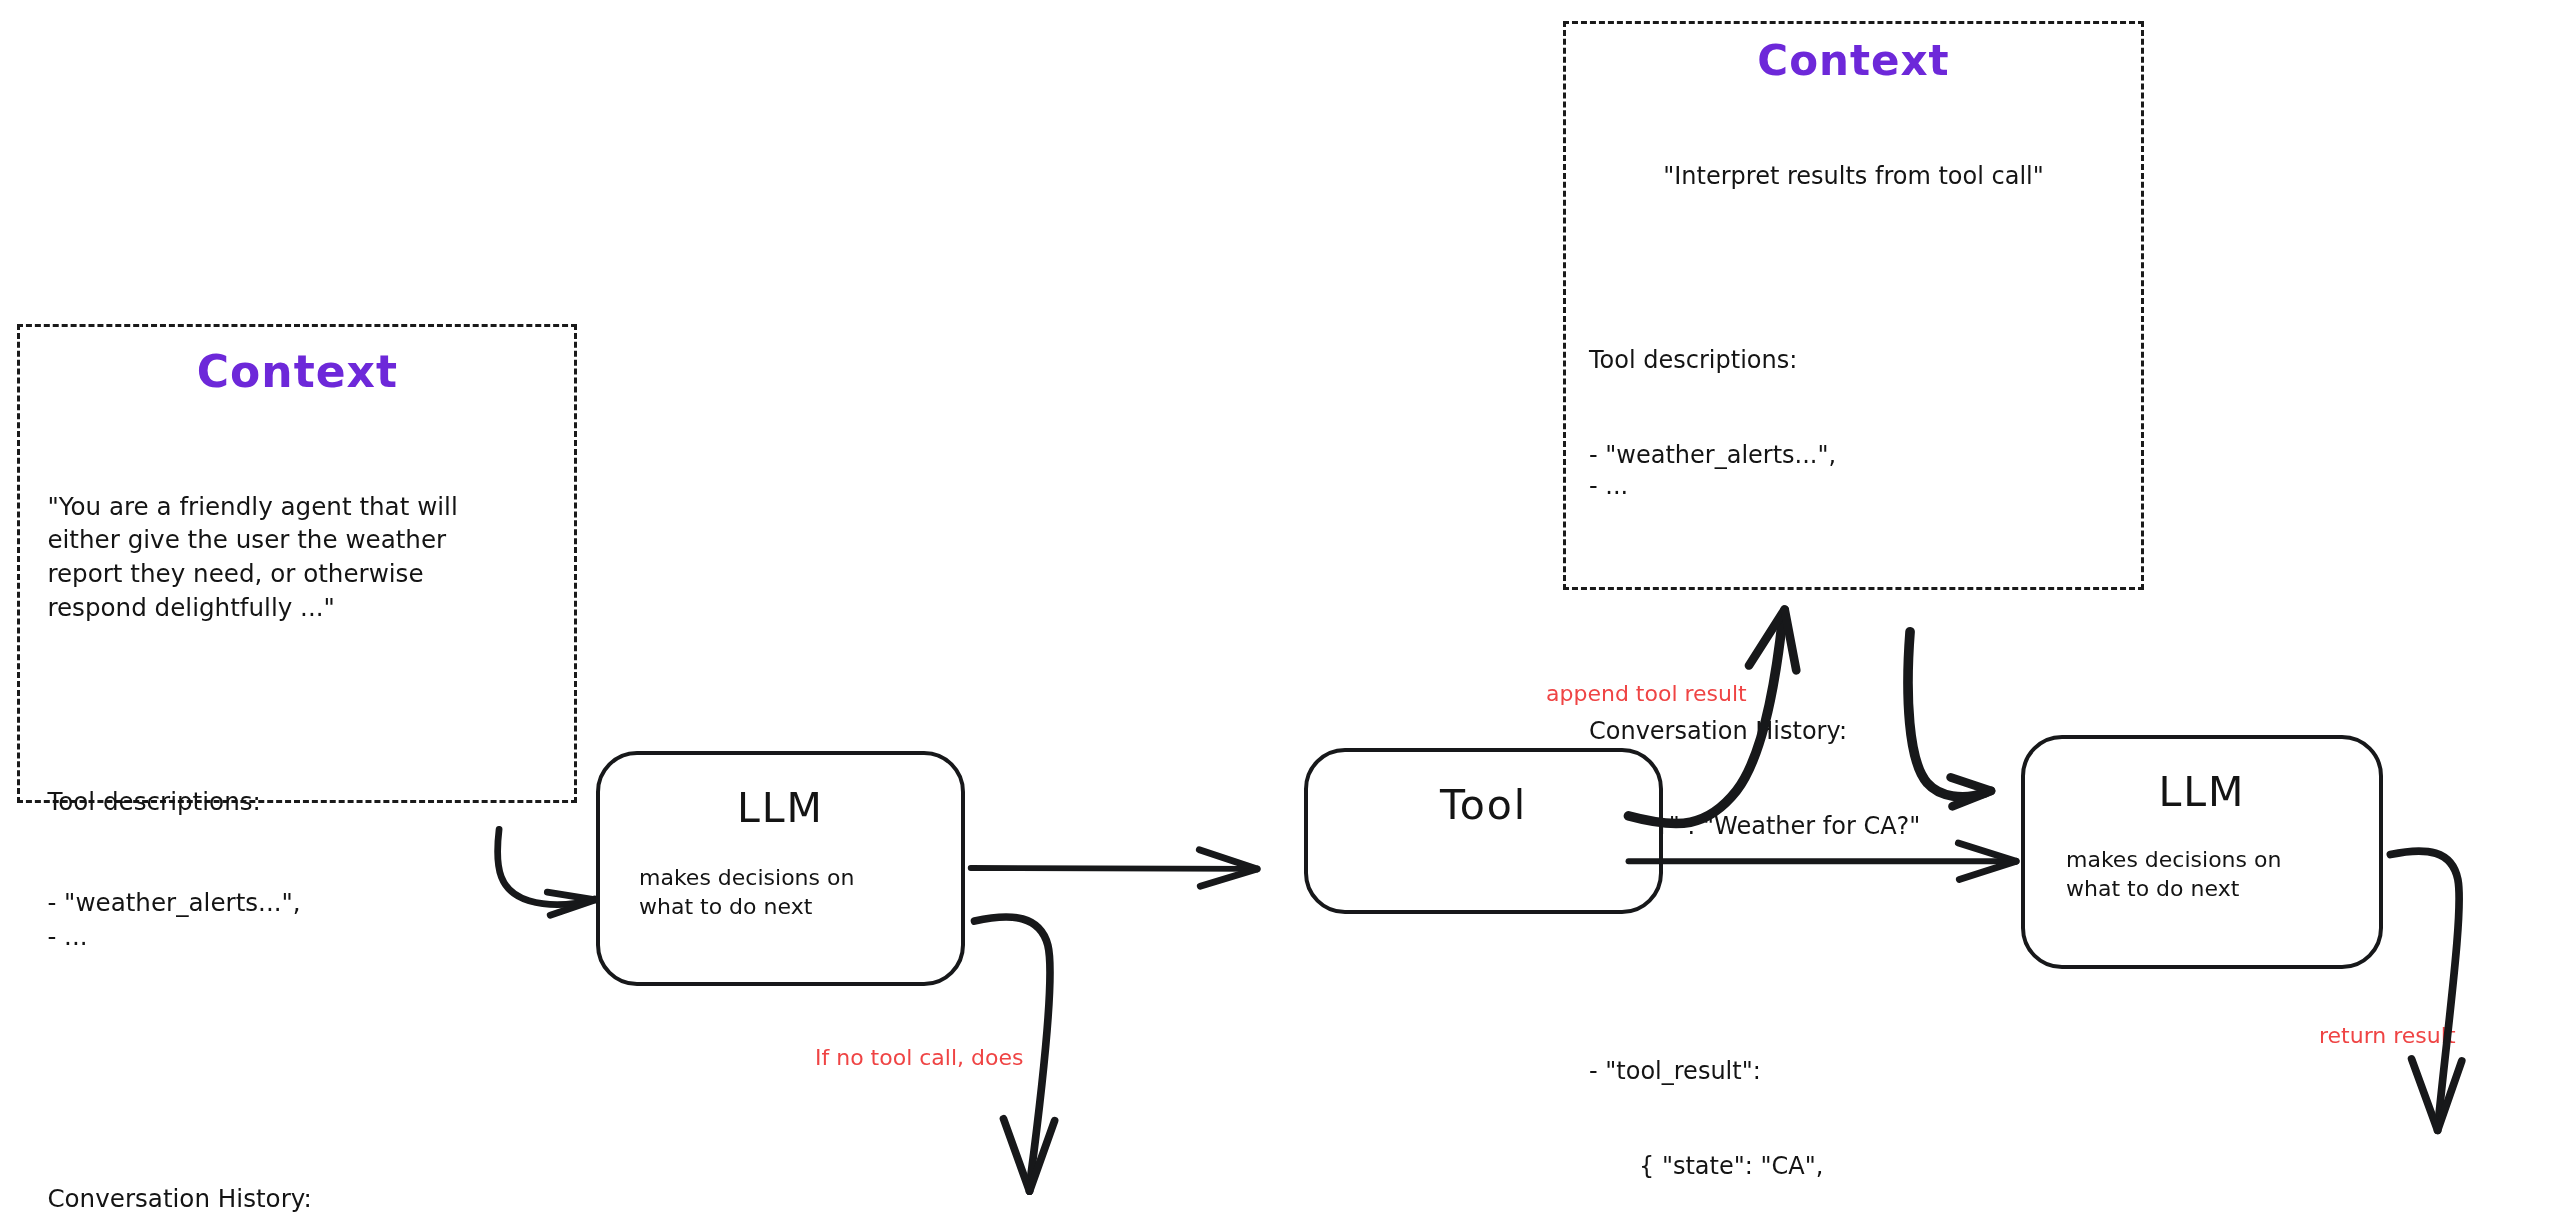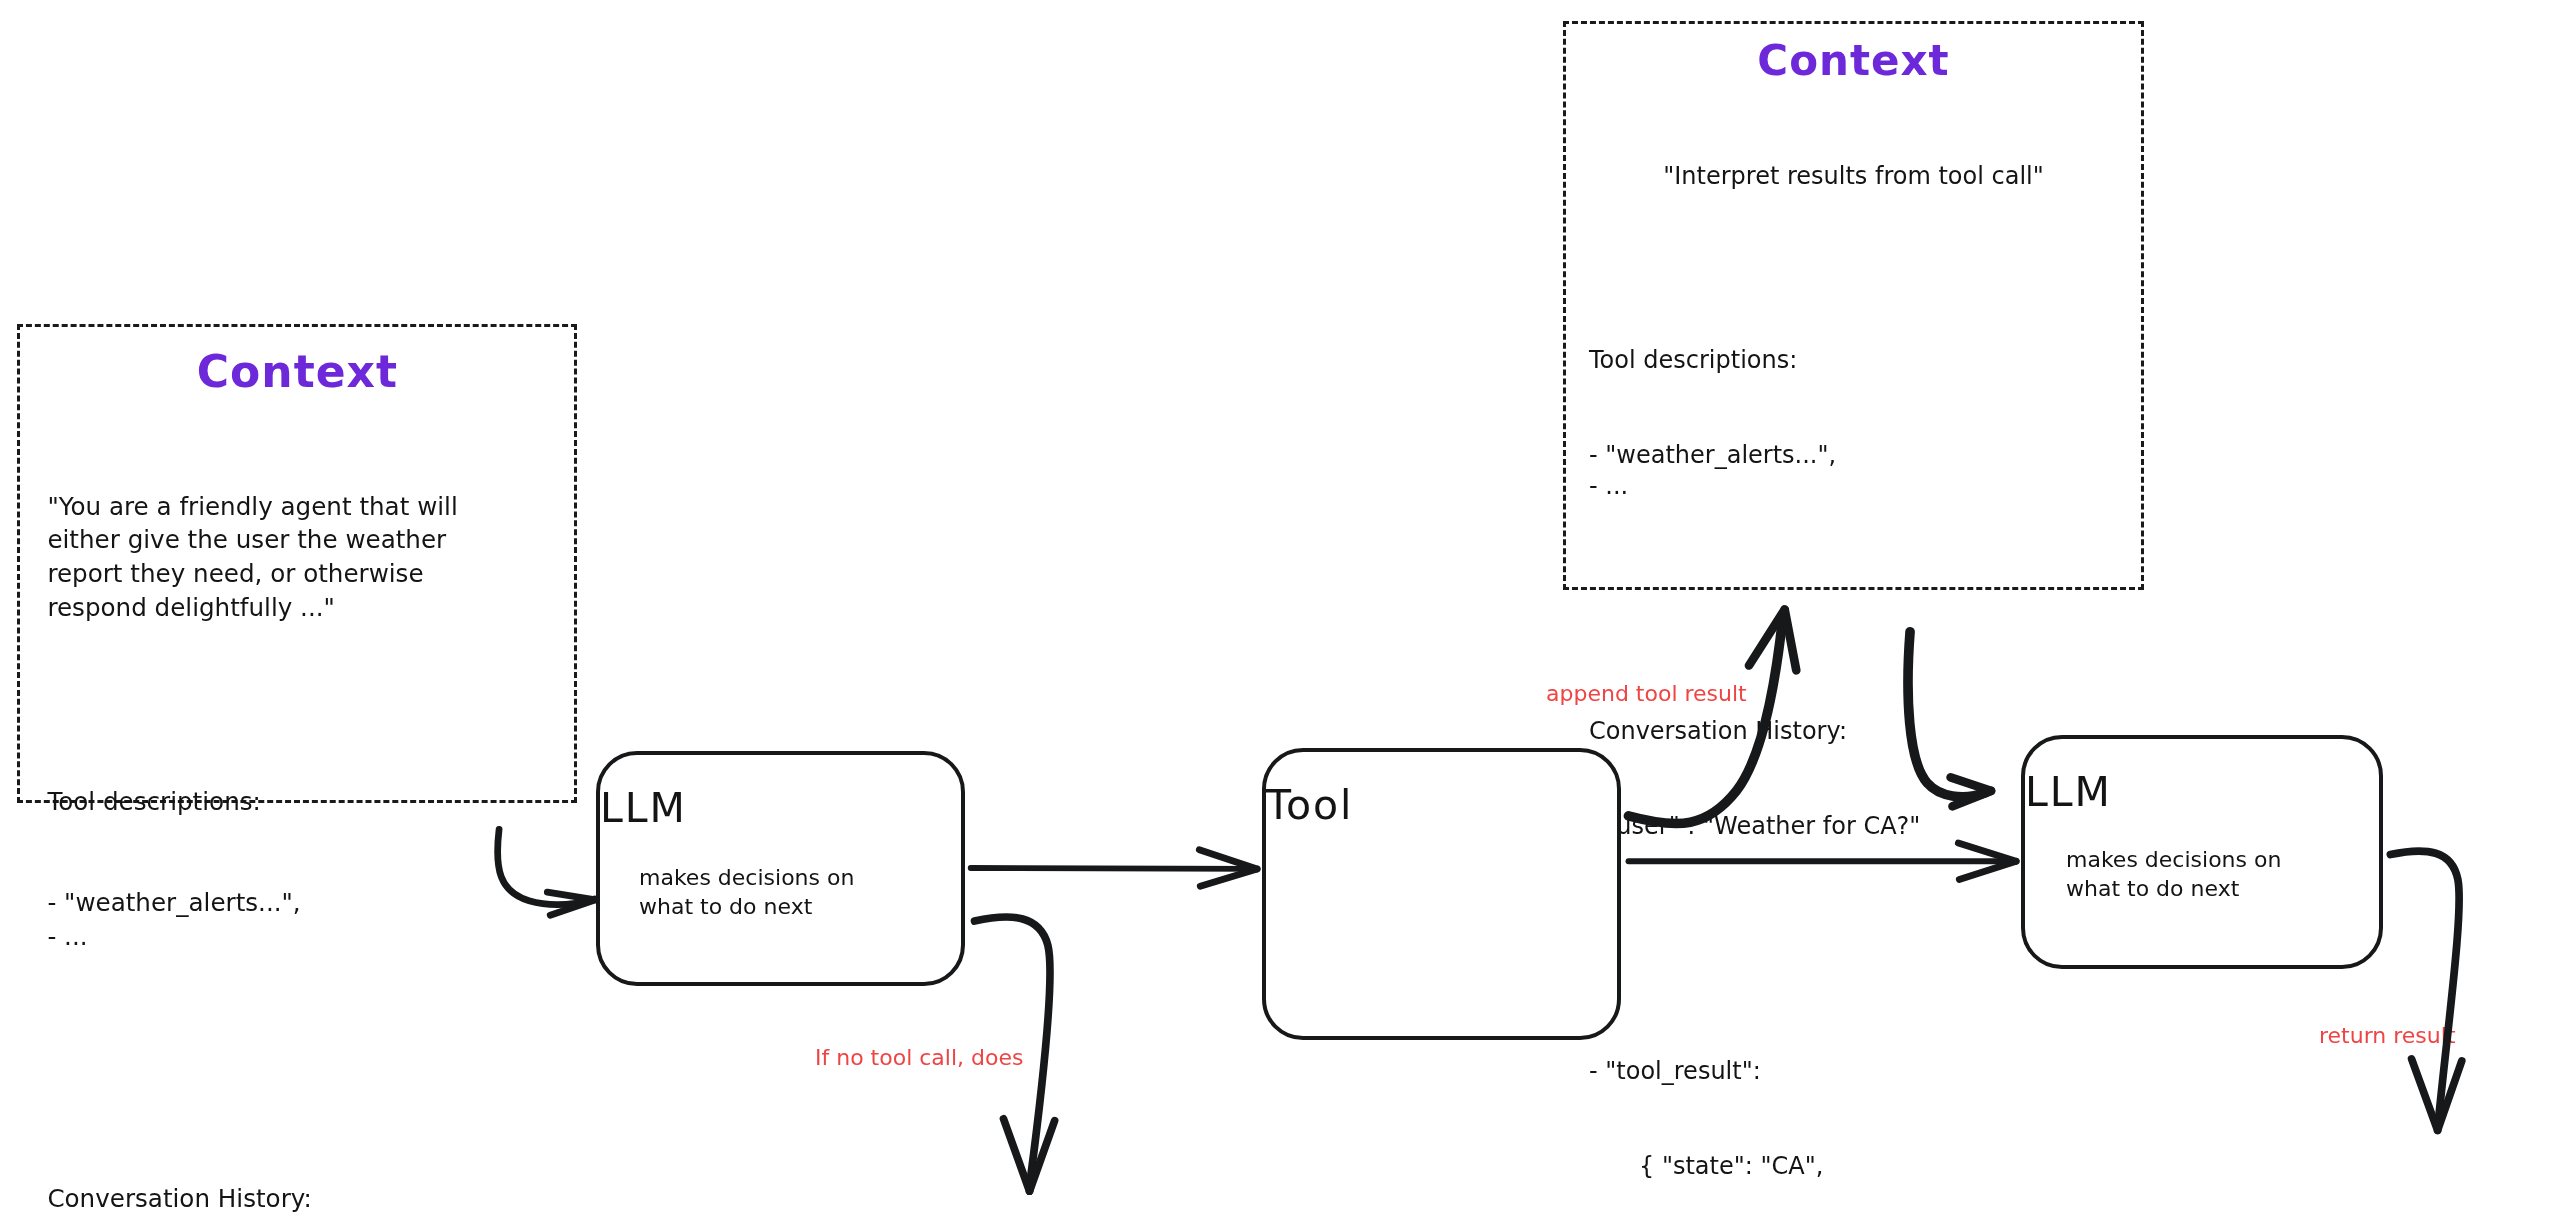--- a/index.html
+++ b/index.html
@@ -70,21 +70,21 @@
 
   
   .node-box {
     position: absolute;
     box-sizing: border-box;
     border: 4.8px solid #17181a;
     border-radius: 41px;
     background: #ffffff;
     display: flex;
     flex-direction: column;
-    align-items: flex-start;
+    align-items: center;
     justify-content: flex-start;
   }
   .node-title {
     font-family: "DejaVu Sans", sans-serif;
     font-size: 41px;
     font-weight: 400;
     color: #141414;
     letter-spacing: 1.9px;
     margin-top: 29px;
   }
@@ -174,21 +174,21 @@
       </div>
     </div>
   </div>
 
   <div class="node-box llm1" style="left:596px; top:751px; width:369px; height:235px;">
     <div class="node-title">LLM</div>
     <div class="node-sub">makes decisions on
 what to do next</div>
   </div>
 
-  <div class="node-box tool" style="left:1262px; top:748px; width:359px; height:292px;">
+  <div class="node-box tool" style="left:1304px; top:748px; width:359px; height:166px;">
     <div class="node-title">Tool</div>
   </div>
 
   <div class="node-box llm2" style="left:2021px; top:735px; width:362px; height:234px;">
     <div class="node-title">LLM</div>
     <div class="node-sub">makes decisions on
 what to do next</div>
   </div>
 
   <div class="edge-label" style="left:1546px; top:681px;">append tool result</div>

